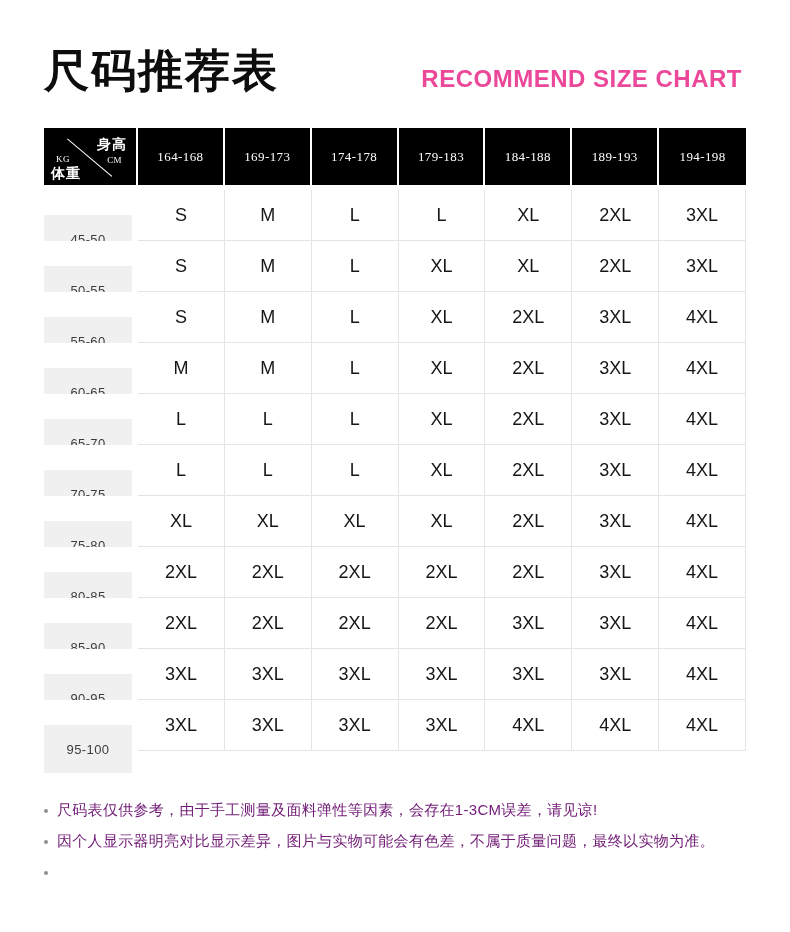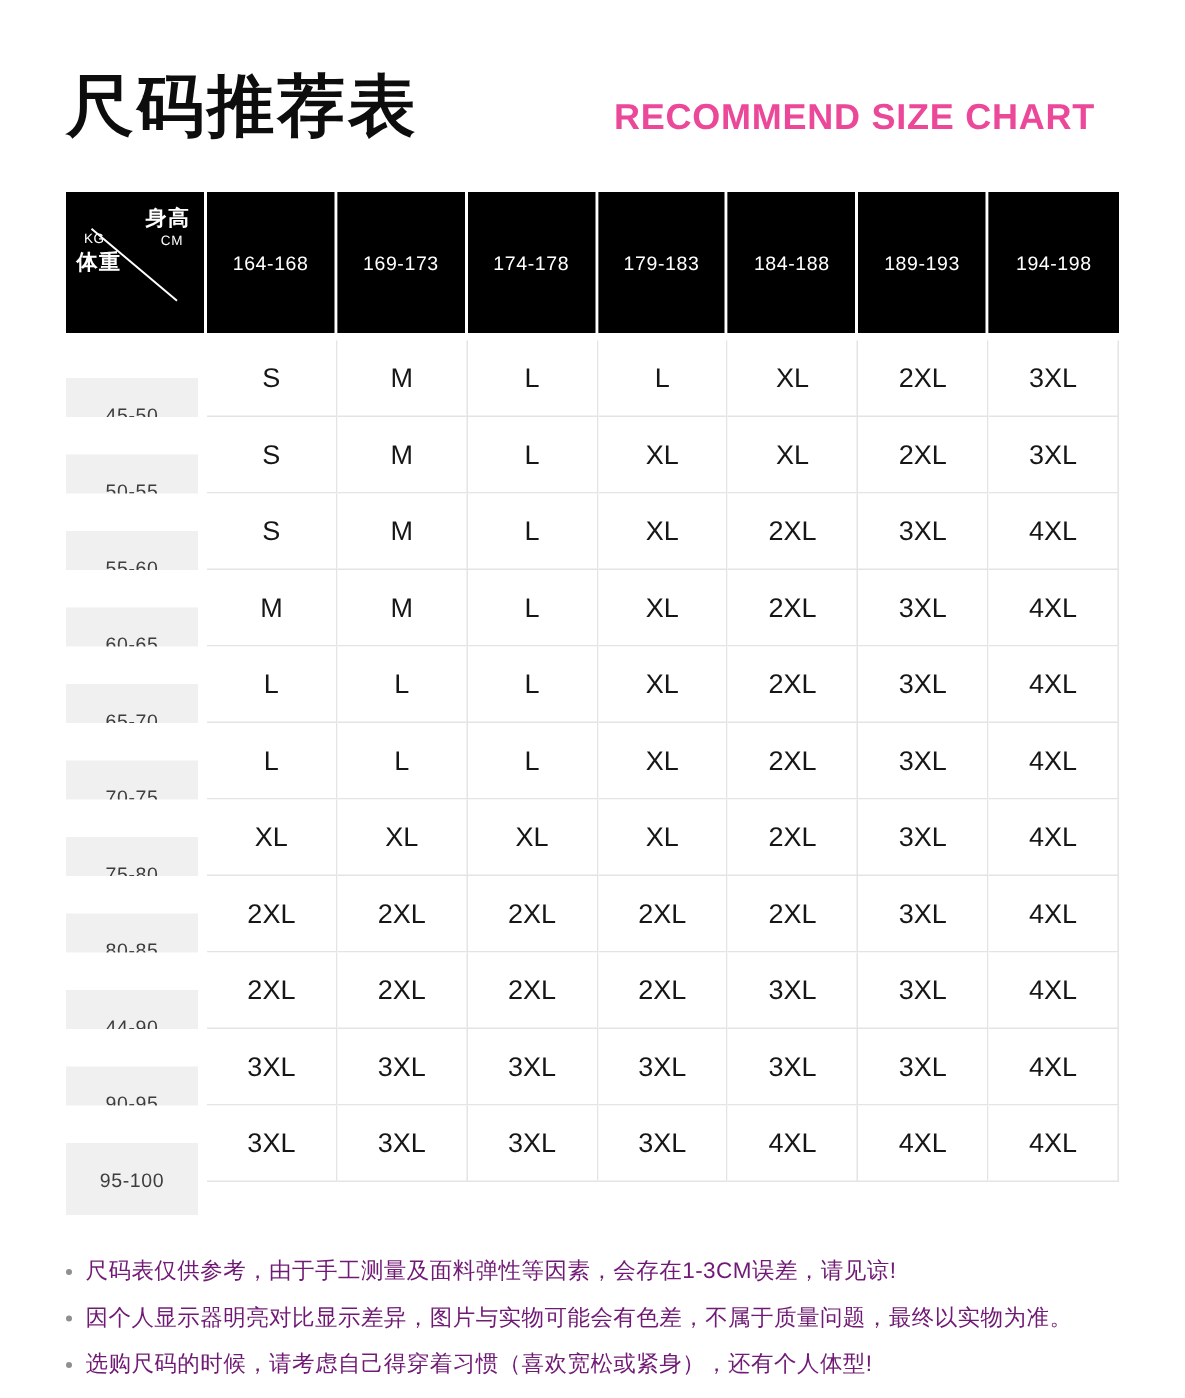--- a/index.html
+++ b/index.html
@@ -7,37 +7,38 @@
   body {
     width: 790px; height: 932px;
     background: #ffffff;
     font-family: "Liberation Sans", "DejaVu Sans", sans-serif;
   }
   .page { position: relative; width: 790px; height: 932px; overflow: hidden; background:#fff; }
 
   
   .titlebar {
     display: flex; justify-content: space-between; align-items: flex-end;
-    margin: 46px 60px 0 44px;
+    margin: 46px 48px 0 44px;
     text-align: center;
   }
   .title-zh {
     margin: 0; font-size: 45px; line-height: 50px;
     font-weight: 900; color: #0d0d0d; letter-spacing: 2px;
   }
   .title-en {
     margin: 0 0 5px 0; font-size: 24px; line-height: 24px;
     font-weight: 900; color: #ec4899; letter-spacing: 0.5px; white-space: nowrap;
   }
 
   
   .size-table { margin: 32px 44px 0 44px; }
   .thead {
     display: grid; grid-template-columns: 94px repeat(7, 1fr);
-    height: 94px;
+    height: 57px;
+    font-family: Liberation Serif, serif;
   }
   .hcell {
     background: #000000; color: #ffffff;
     display: flex; align-items: center; justify-content: center;
     font-size: 13px; letter-spacing: 0.4px;
     border-right: 2px solid #ffffff;
   }
   .thead .hcell:last-child { border-right: none; }
 
   .corner { position: relative; }
@@ -182,21 +183,21 @@
           <div class="lcell-inner">80-85</div>
         </div>
         <div class="dcell">2XL</div>
         <div class="dcell">2XL</div>
         <div class="dcell">2XL</div>
         <div class="dcell">2XL</div>
         <div class="dcell">2XL</div>
         <div class="dcell">3XL</div>
         <div class="dcell">4XL</div>
         <div class="lcell">
-          <div class="lcell-inner">44-90</div>
+          <div class="lcell-inner">85-90</div>
         </div>
         <div class="dcell">2XL</div>
         <div class="dcell">2XL</div>
         <div class="dcell">2XL</div>
         <div class="dcell">2XL</div>
         <div class="dcell">3XL</div>
         <div class="dcell">3XL</div>
         <div class="dcell">4XL</div>
         <div class="lcell">
           <div class="lcell-inner">90-95</div>
@@ -226,17 +227,16 @@
   <li>
         <span class="dot"></span>
         <span>尺码表仅供参考，由于手工测量及面料弹性等因素，会存在1-3CM误差，请见谅!</span>
       </li>
       <li>
         <span class="dot"></span>
         <span>因个人显示器明亮对比显示差异，图片与实物可能会有色差，不属于质量问题，最终以实物为准。</span>
       </li>
       <li>
         <span class="dot"></span>
-        <span>选购尺码的时候，请考虑自己得穿着习惯（喜欢宽松或紧身），还有个人体型!</span>
       </li>
     </ul>
 
 </div>
 
 </body></html>

